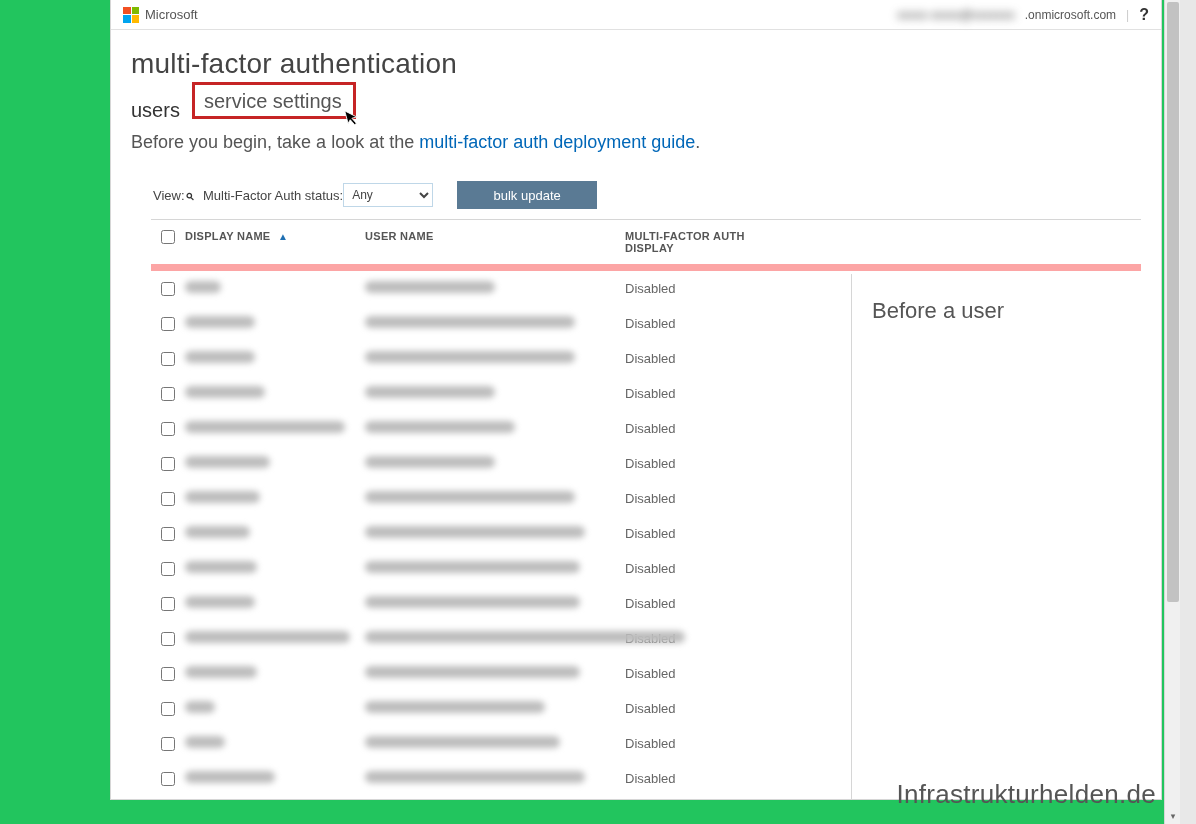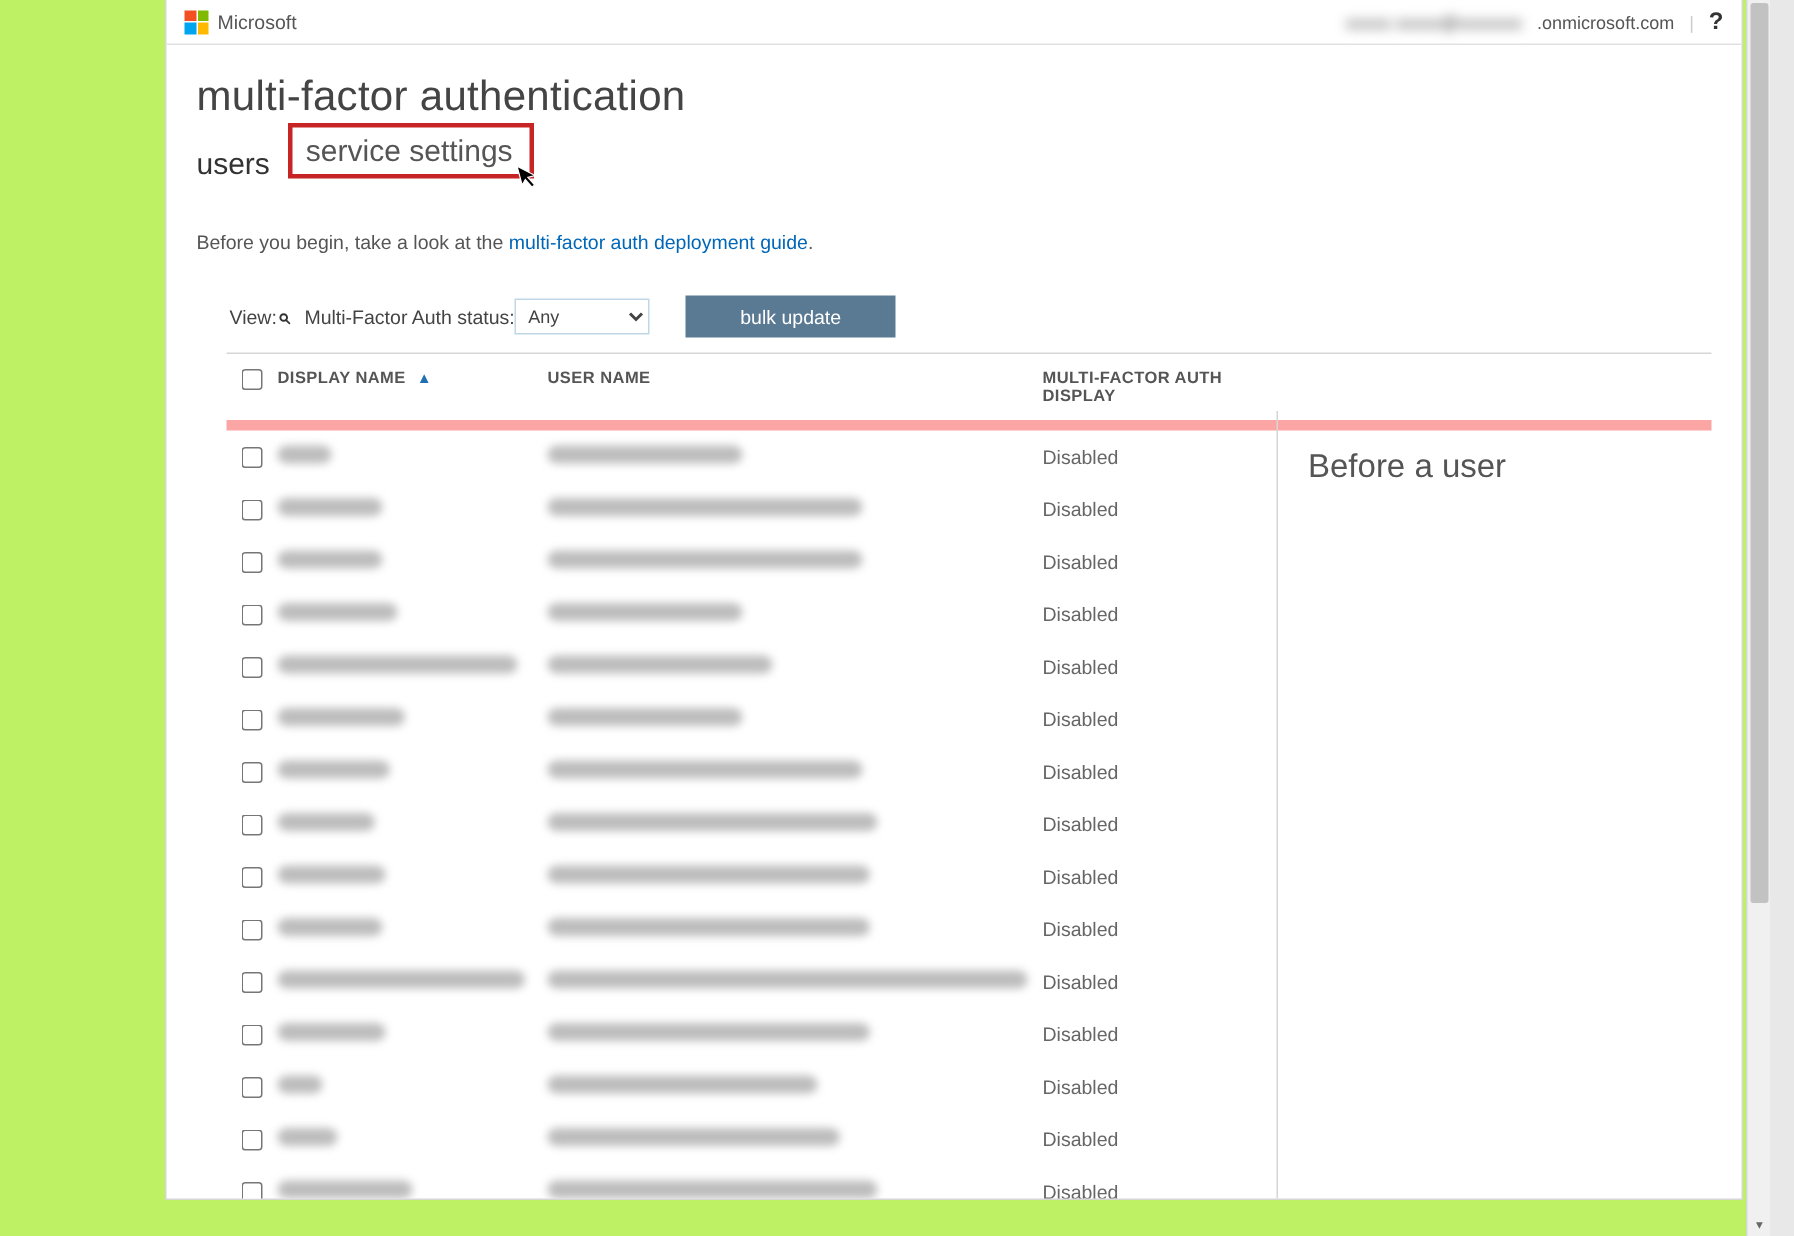--- a/index.html
+++ b/index.html
@@ -8,21 +8,21 @@
     font-family: "Segoe UI", Tahoma, sans-serif;
     font-size: 13px;
     color: #333;
     background: #e8e8e8;
     position: relative;
     overflow: hidden;
   }
   .viewport {
     width: 1180px;
     height: 824px;
-    background: #bef264;
+    background: #22c55e;
     position: relative;
   }
   .browser-scroll {
     position: absolute;
     right: 0;
     top: 0;
     width: 16px;
     height: 100%;
     background: #f0f0f0;
     border-left: 1px solid #d6d6d6;
@@ -125,22 +125,22 @@
   .cursor {
     position: absolute;
     right: -12px;
     bottom: -14px;
     font-size: 14px;
     color: #000;
     transform: rotate(-15deg);
   }
 
   .intro {
-    margin-top: 32px;
-    font-size: 13px;
+    margin-top: 10px;
+    font-size: 18px;
     color: #555;
   }
   .intro a { color: #0067b8; text-decoration: none; }
 
   
   .filter-row {
     display: flex;
     align-items: center;
     gap: 0;
     margin: 28px 0 10px 22px;
@@ -186,21 +186,21 @@
     align-items: flex-start;
     padding: 10px 0 10px 0;
     border-bottom: 7px solid #fca5a5;
     font-size: 11px;
     font-weight: 700;
     color: #555;
     letter-spacing: 0.3px;
   }
   .col-cb { width: 34px; display:flex; justify-content:center; }
   .col-name { width: 180px; }
-  .col-user { width: 330px; }
+  .col-user { width: 260px; }
   .col-status { width: 170px; }
   .sort-arrow { color:#1f6fb2; font-size:10px; margin-left:4px;}
   .rows { }
   .row {
     display:flex;
     align-items:center;
     height: 35px;
     font-size: 13px;
     color: #555;
   }
@@ -464,15 +464,16 @@
       <h2>Before a user</h2>
     </div>
 
   </div>
 
   <div class="browser-scroll">
     <div class="thumb"></div>
     <div class="arrow-down">▾</div>
   </div>
 
+  <div class="watermark">Infrastrukturhelden.de</div>
 
 
 </div>
 
 </body></html>

